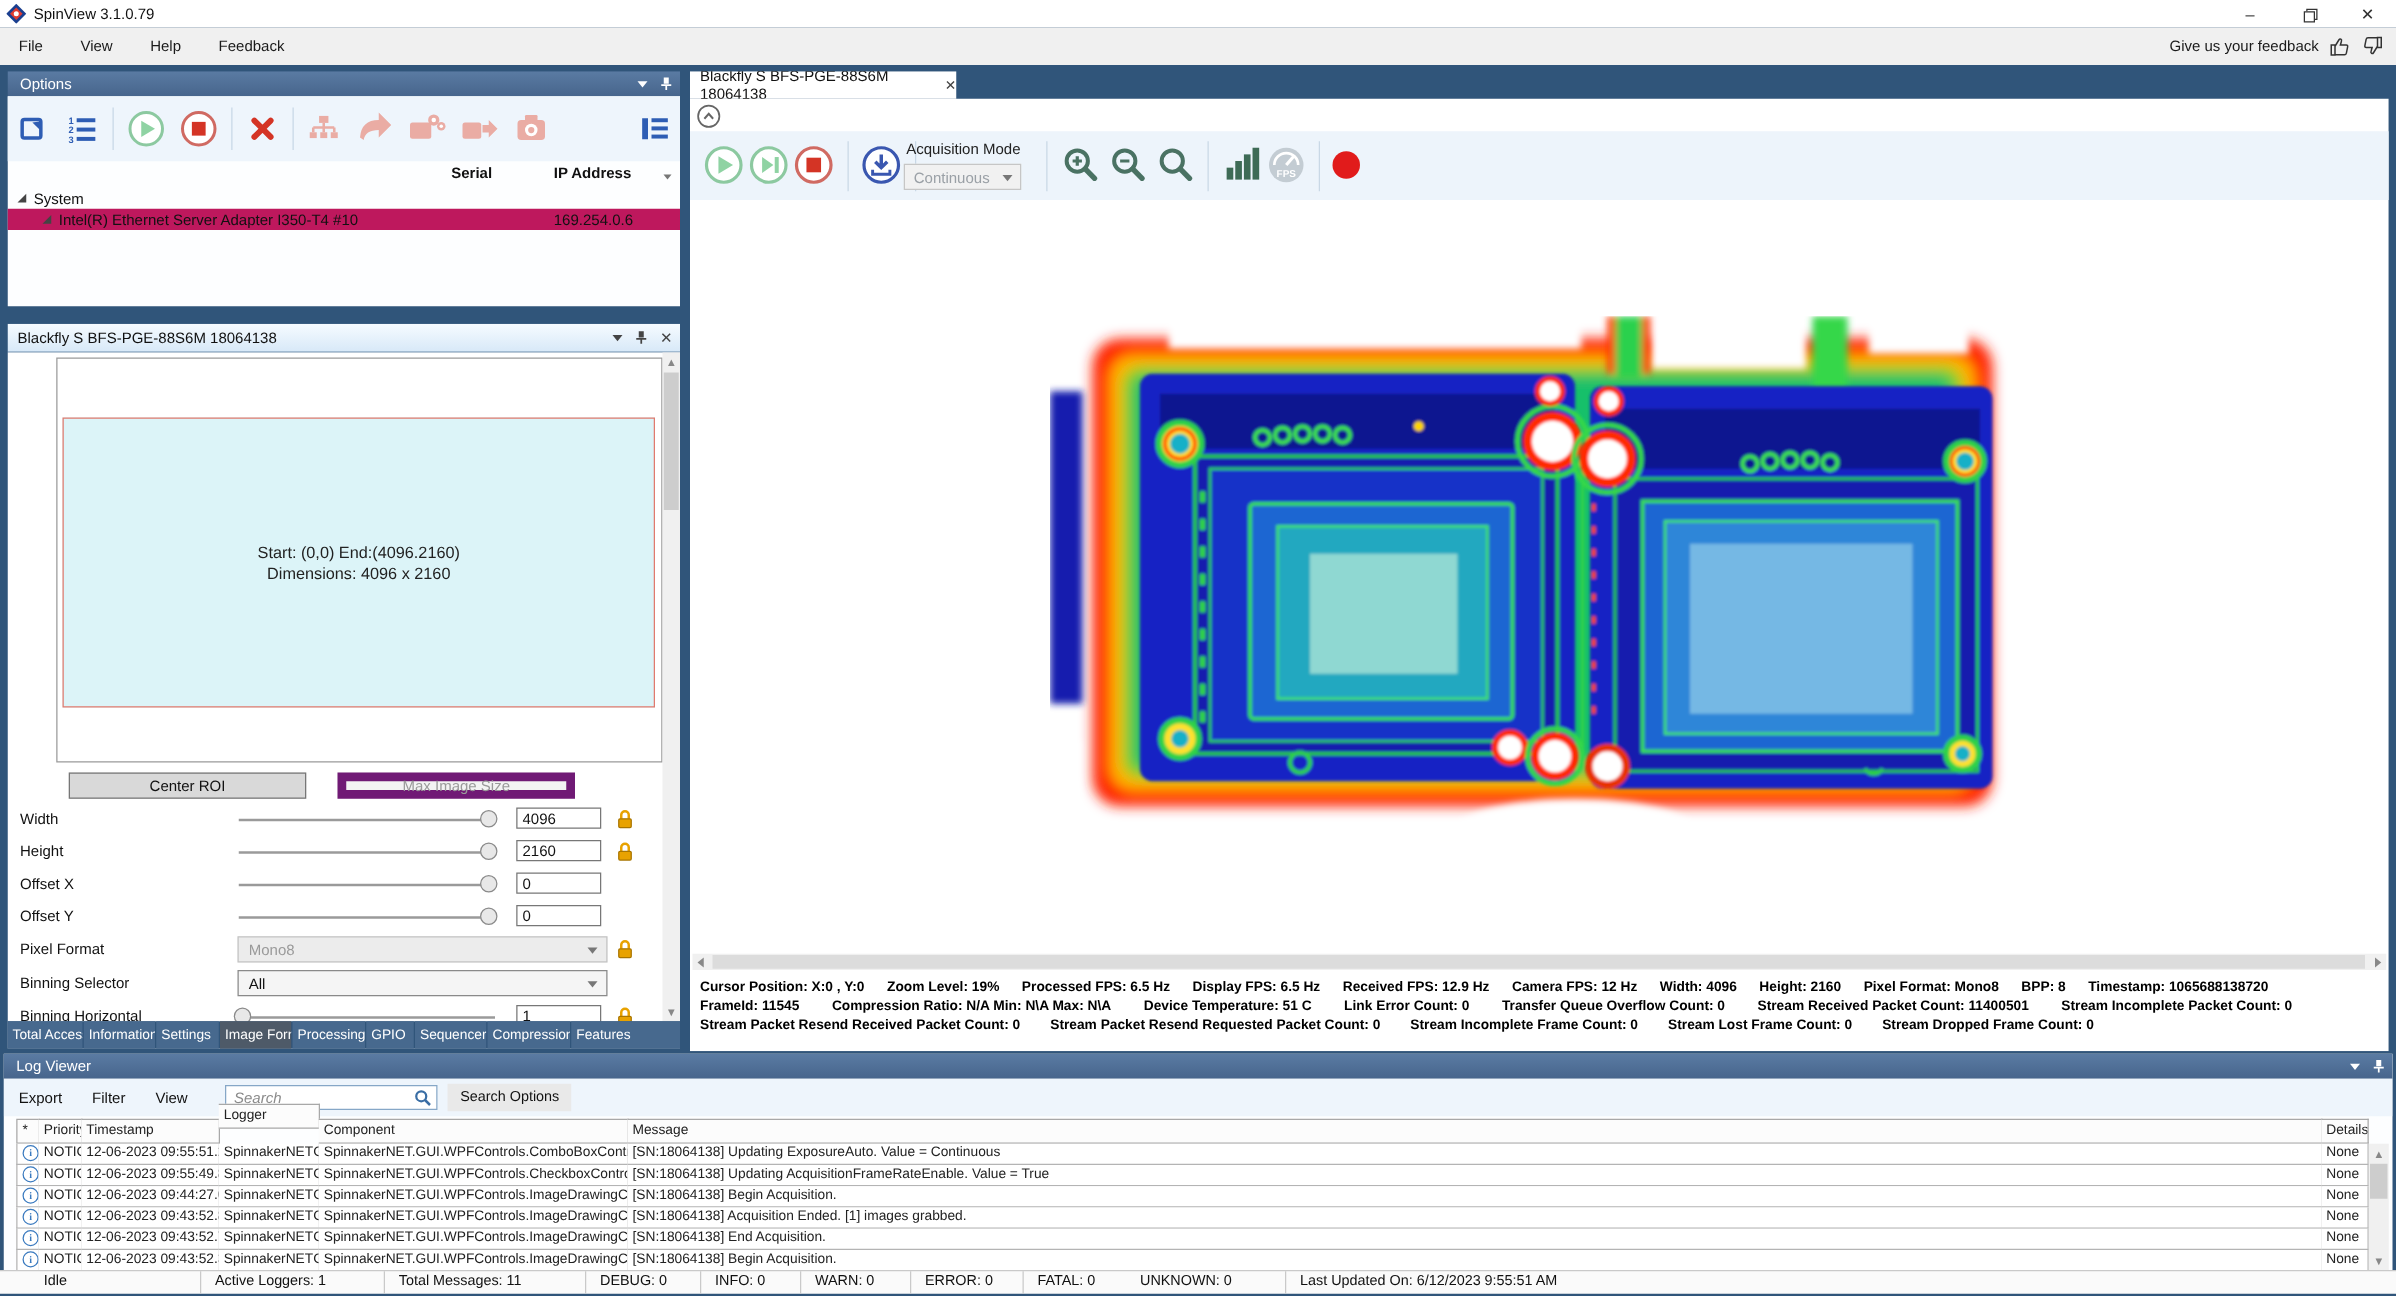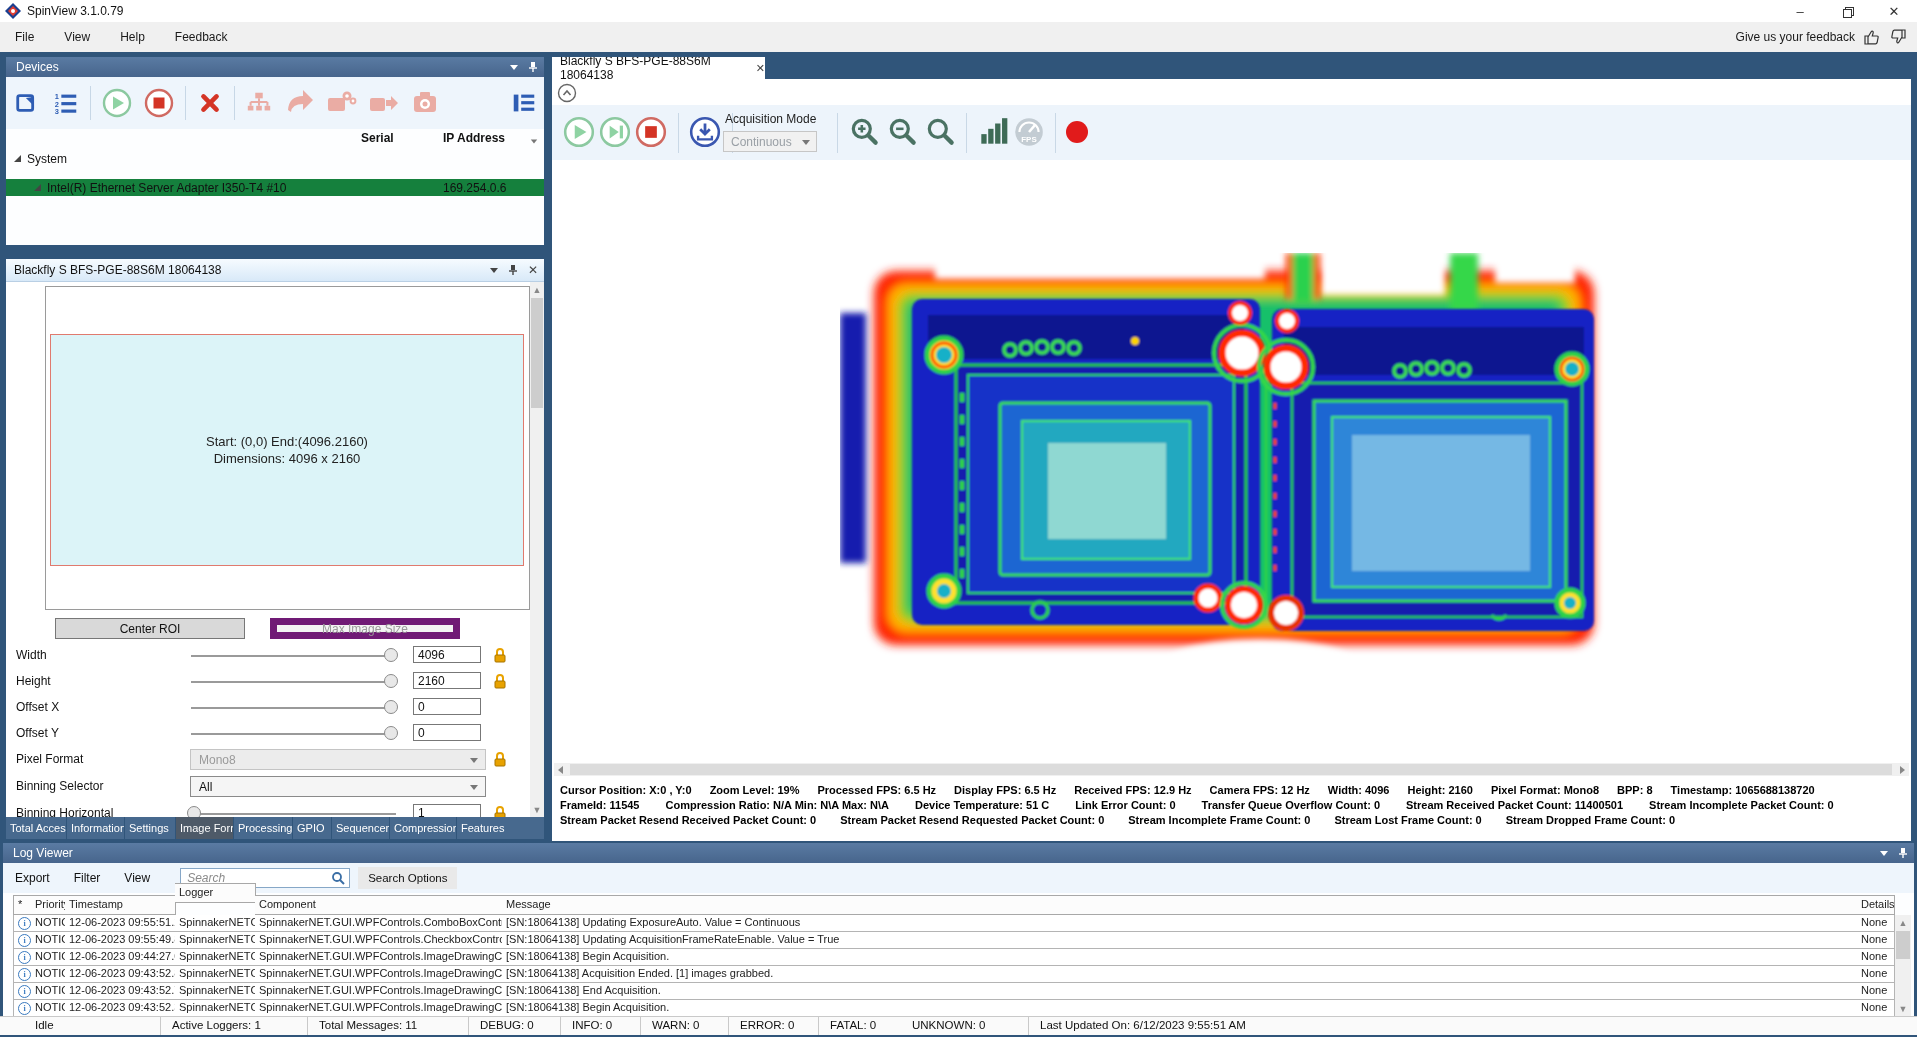--- a/index.html
+++ b/index.html
@@ -110,21 +110,21 @@
         <path d="M2 8 h3 v8 H2 z M5 9 l3.2-5.2 q.6-1 1.5-.5 q.9.5.4 1.9 L9.3 8 H14 q1.4 0 1.1 1.5 l-1 5 q-.3 1.3-1.5 1.3 H5 z" fill="none" stroke="#333" stroke-width="1.2"></path>
       </svg>
       <svg width="18" height="18" viewBox="0 0 18 18">
         <path d="M16 10 h-3 V2 h3 z M13 9 l-3.2 5.2 q-.6 1-1.5.5 q-.9-.5-.4-1.9 l.8-2.8 H4 q-1.4 0-1.1-1.5 l1-5 Q4.2 2.2 5.4 2.2 H13 z" fill="none" stroke="#333" stroke-width="1.2"></path>
       </svg>
     </div>
   </div>
 
   <div class="panel" style="left:6px;top:57px;width:538px;height:190px;">
     <div class="panel-hdr-dark">
-      <span>Devices</span>
+      <span>Options</span>
       <div class="hdr-icons" style="color:#fff">
         <span class="tri-down"></span>
         <svg width="10" height="12" viewBox="0 0 10 12">
             <rect x="3" y="1" width="4" height="5" fill="#fff"></rect>
             <line x1="1" y1="7" x2="9" y2="7" stroke="#fff" stroke-width="1.4"></line>
             <line x1="5" y1="7" x2="5" y2="11" stroke="#fff" stroke-width="1.4"></line>
           </svg>
       </div>
     </div>
     <div class="panel-body" style="height:168px;">
@@ -191,21 +191,21 @@
         </svg>
       </div>
       <span class="tri-down abs" style="left:524px;top:62px;color:#777;transform:scale(.8)"></span>
       <span class="colhdr" style="left:355px;top:54px">Serial</span>
       <span class="colhdr" style="left:437px;top:54px">IP Address</span>
 
       <div class="tree-row" style="top:73px">
         <span style="margin-left:8px" class="tree-tri"></span>
         <span>System</span>
       </div>
-      <div class="tree-row" style="top:102px;background:#15803d">
+      <div class="tree-row" style="top:90px;background:#be185d">
         <span style="margin-left:28px" class="tree-tri"></span>
         <span>Intel(R) Ethernet Server Adapter I350-T4 #10</span>
         <span class="cell-abs" style="left:437px">169.254.0.6</span>
       </div>
     </div>
   </div>
 
   <div class="panel" style="left:6px;top:259px;width:538px;height:580px;">
     <div class="panel-hdr-light">
       <span>Blackfly S BFS-PGE-88S6M 18064138</span>

